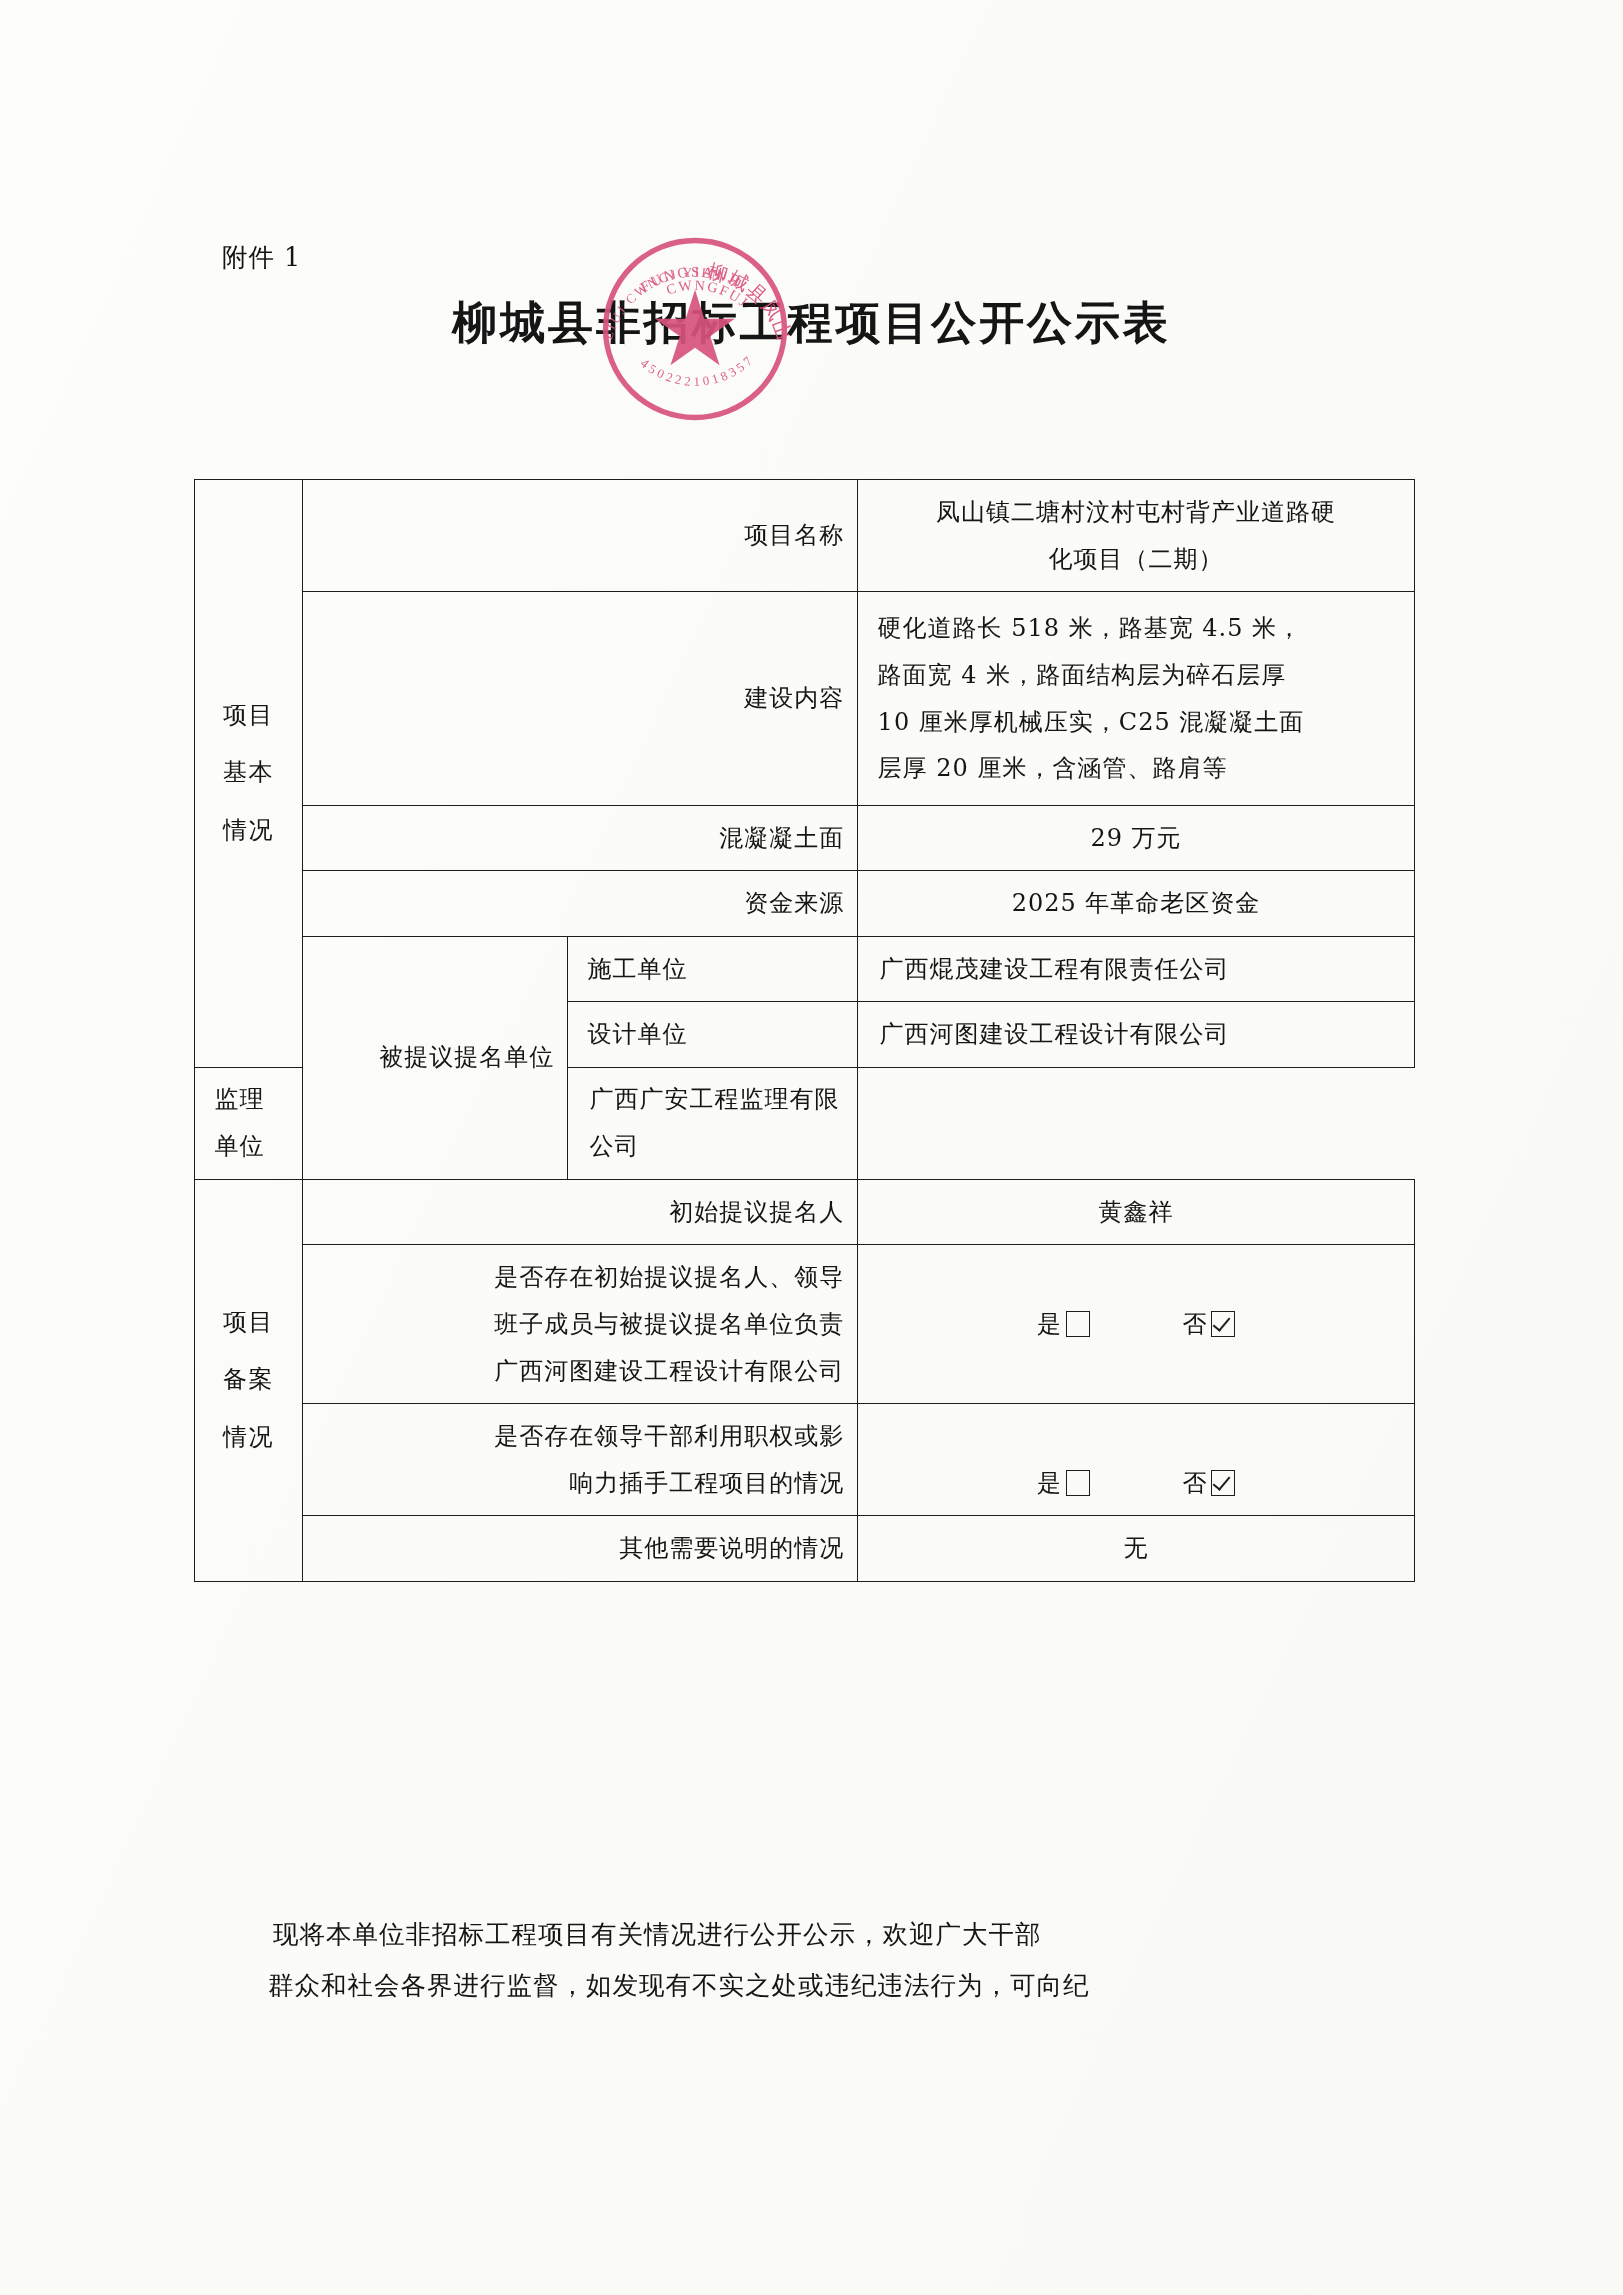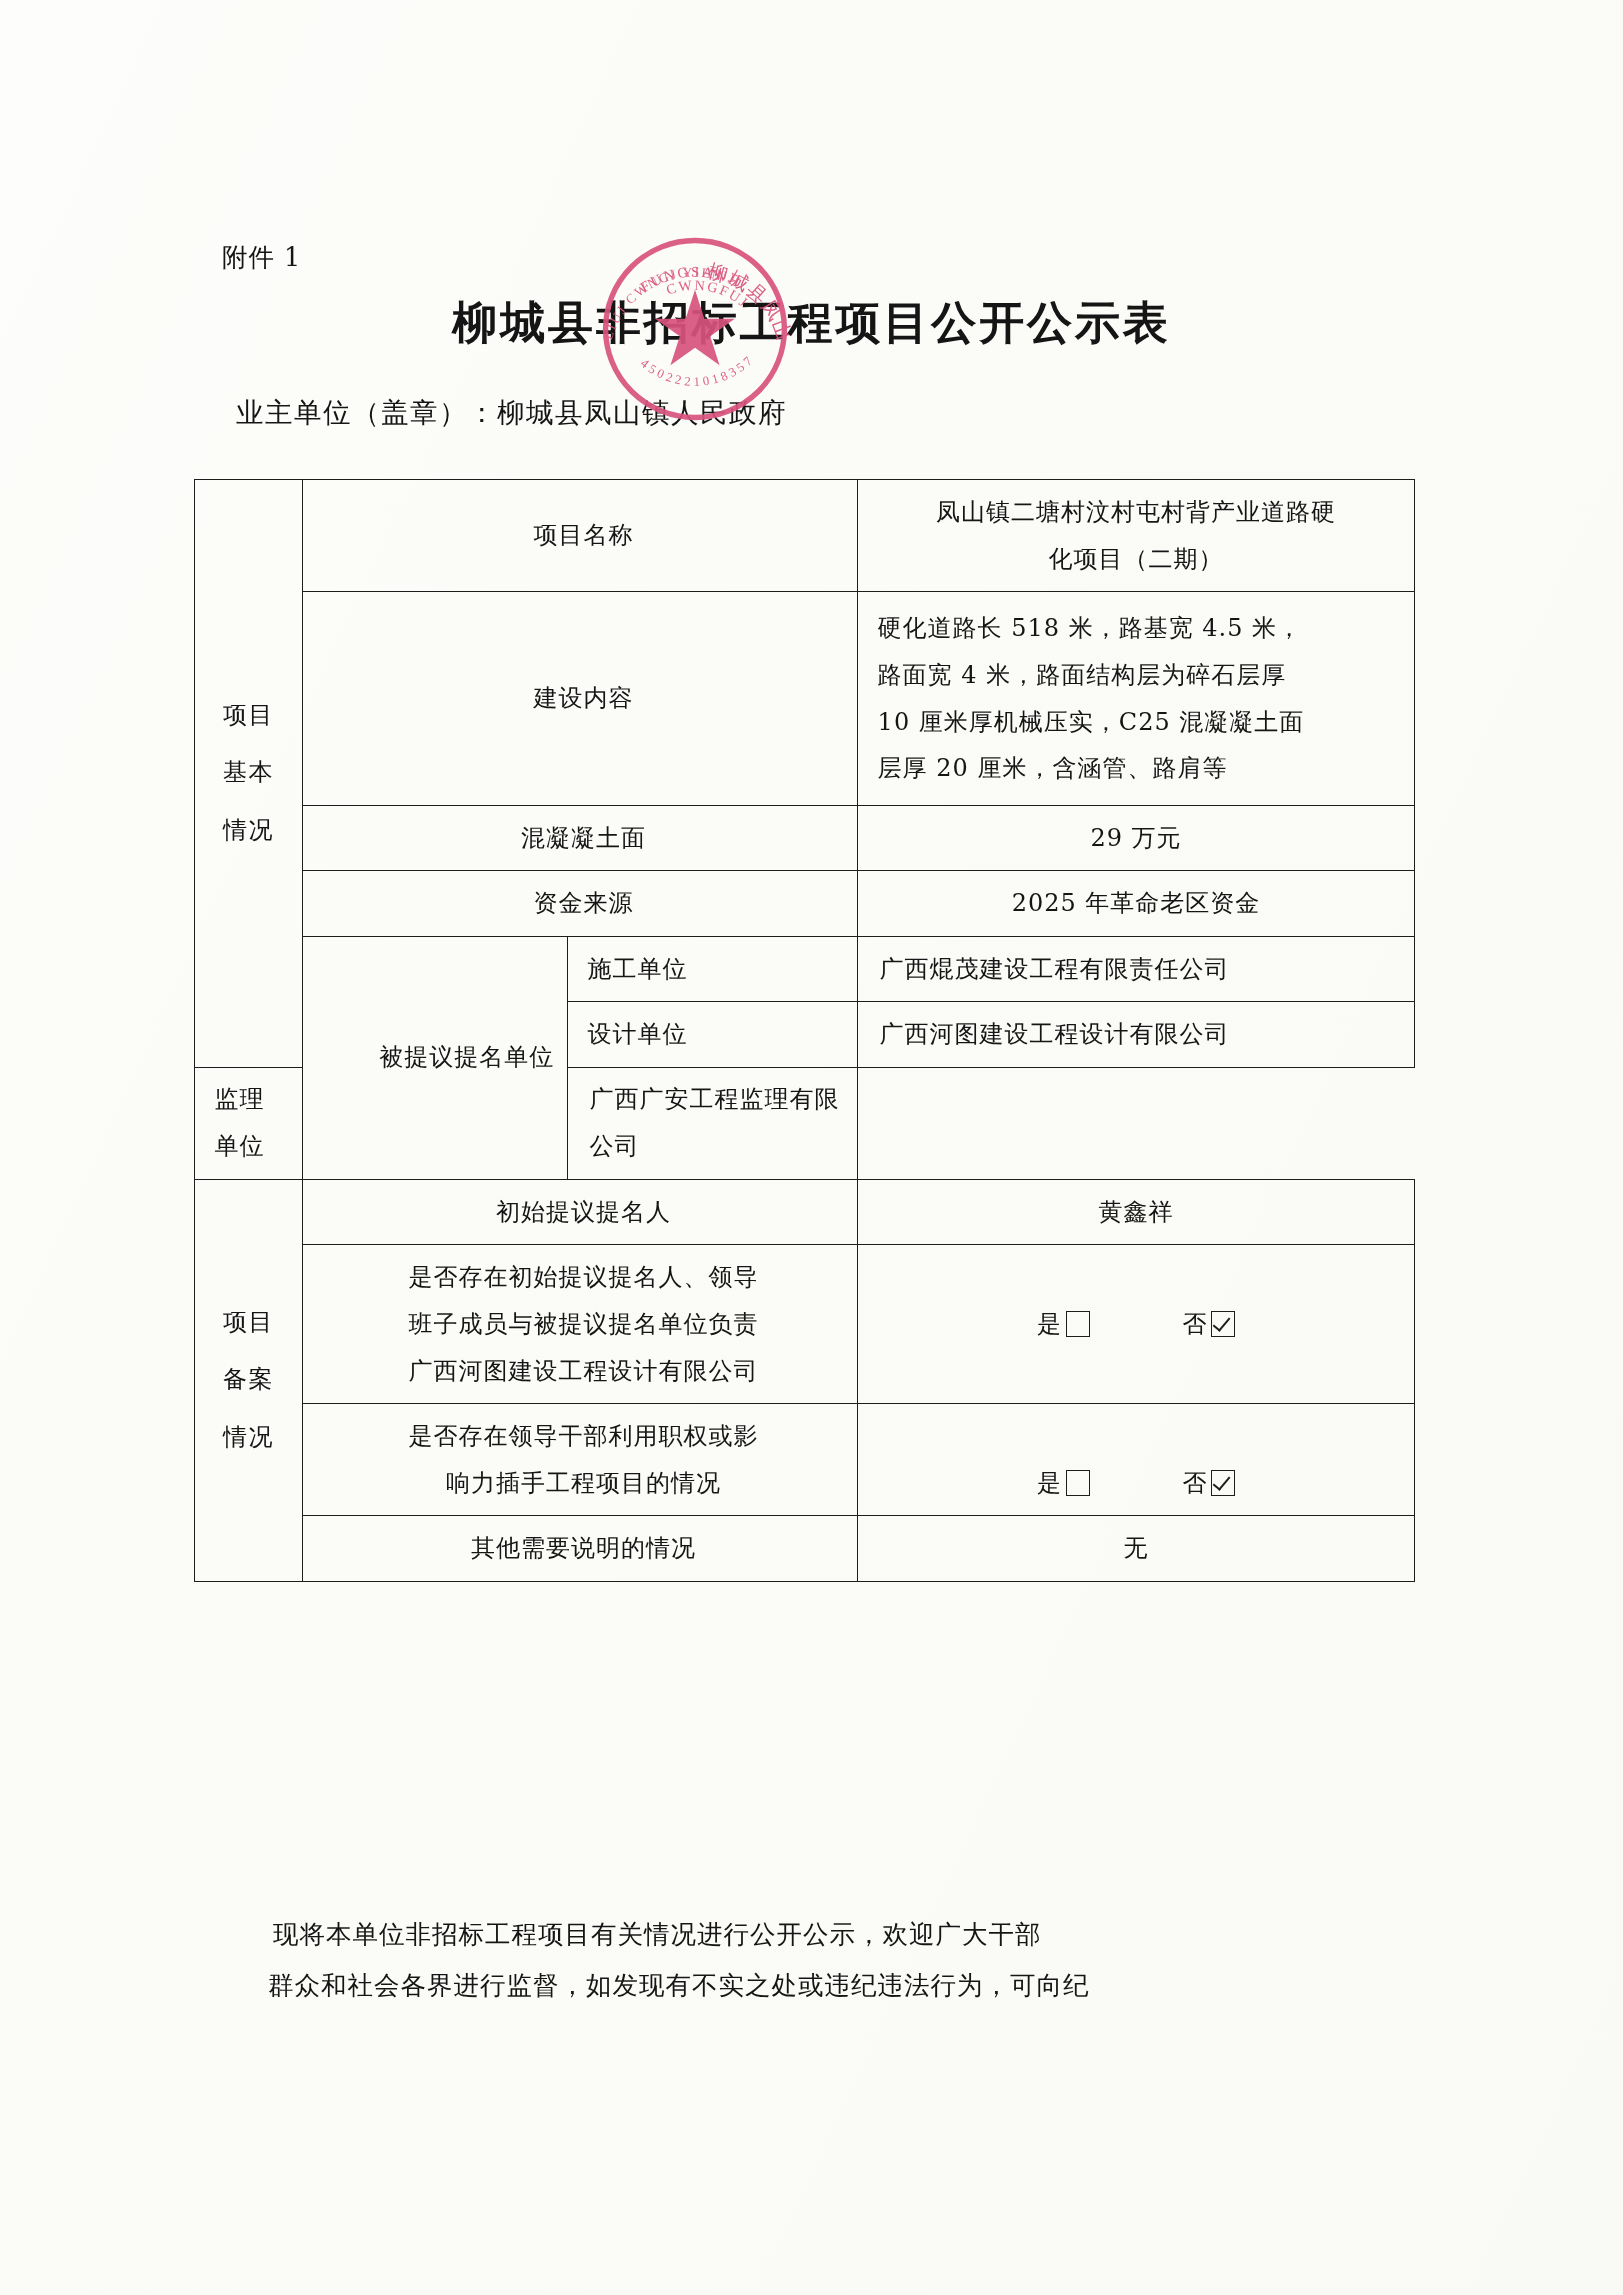--- a/index.html
+++ b/index.html
@@ -53,21 +53,21 @@
   }
   td.side{
     width:108px;
     text-align:center;
     padding:4.9px 2.9px;
     font-size:24px;
     line-height:2.4;
     letter-spacing:1.5px;
   }
   td.label{ width:265px; text-align:right; padding-left:19.6px; }
-  td.label-wide{ width:555px; text-align:center; padding-left:19.6px;margin-left:45px; }
+  td.label-wide{ width:555px; text-align:right; padding-left:19.6px;margin-left:45px; }
   td.sublabel{ width:290px; text-align:left; padding-left:19.6px; }
   td.val{ text-align:center; }
   td.val-left{ text-align:left; padding-left:21.6px; }
   td.val-just{ text-align:left; padding:12.8px 16.7px 12.8px 19.6px; }
 
   .side-stack span{ display:block; }
   .nowrap-line{ display:block; }
 
   .two-line{ line-height:2.1; }
 
@@ -147,21 +147,20 @@
   </text>
   <polygon fill="#d9537e" points="230,150 249,209 311,209 261,245 280,304 230,268 180,304 199,245 149,209 211,209"></polygon>
 </svg>
 
 <div id="page">
 
   <div class="attach-label">附件 1</div>
 
   <div class="doc-title">柳城县非招标工程项目公开公示表</div>
 
-  <div class="owner-line">业主单位（盖章）：柳城县凤山镇人民政府</div>
 
   <table class="tbl">
     <colgroup>
       <col style="width:108px">
       <col style="width:265px">
       <col style="width:290px">
       <col>
     </colgroup>
 
     <tbody>

